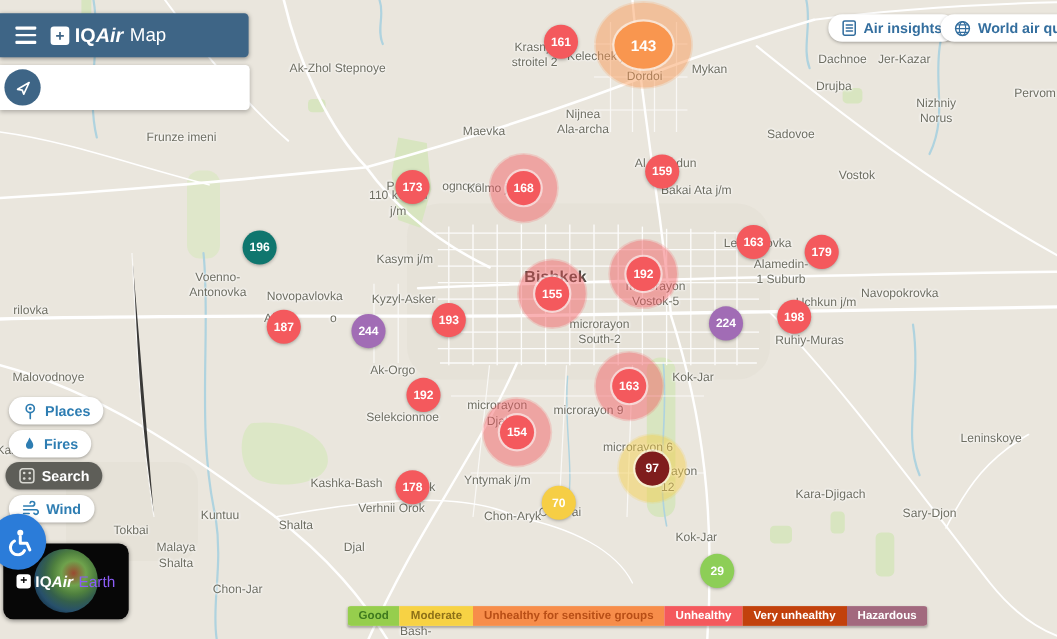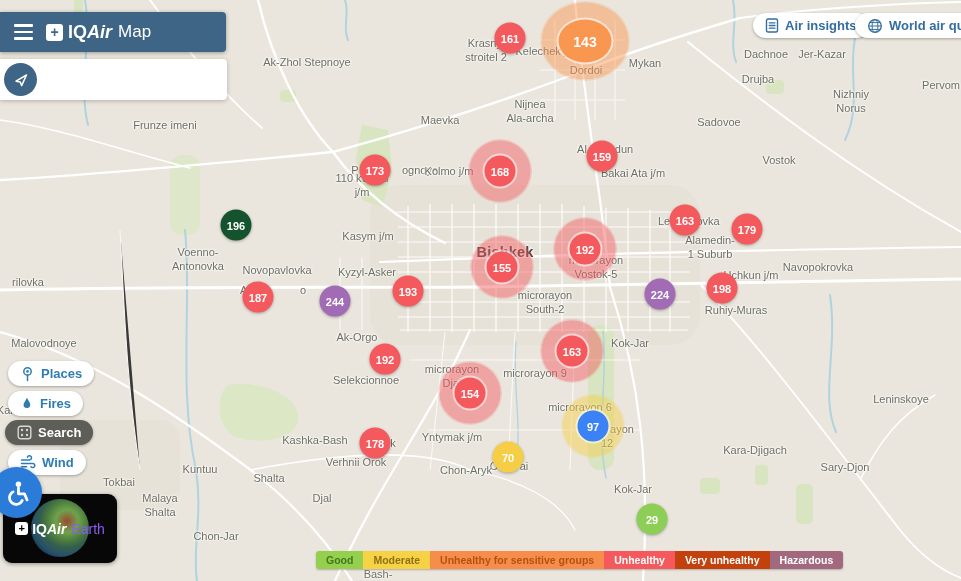--- a/index.html
+++ b/index.html
@@ -238,36 +238,36 @@
         <div class="map-label" style="left: 160px; top: 506px;">Malaya
 Shalta</div>
         <div class="map-label" style="left: 216px; top: 537px;">Chon-Jar</div>
         <div class="map-label" style="left: 901px; top: 400px;">Leninskoye</div>
         <div class="map-label" style="left: 378px; top: 575px;">Bash-</div>
       </div>
     <div id="markers-layer">
         <div class="marker" style="left: 510px; top: 38px; background: rgb(244, 89, 93); box-shadow: rgba(0, 0, 0, 0.3) 0px 1px 3px;">161</div>
         <div class="marker big" style="left: 585px; top: 41px; background: rgb(249, 150, 79); box-shadow: rgba(255, 255, 255, 0.55) 0px 0px 0px 2px, rgba(249, 150, 79, 0.33) 0px 0px 0px 17px, rgba(249, 150, 79, 0.2) 0px 0px 0px 18.5px;">143</div>
         <div class="marker" style="left: 375px; top: 170px; background: rgb(244, 89, 93); box-shadow: rgba(0, 0, 0, 0.3) 0px 1px 3px;">173</div>
-        <div class="marker" style="left: 500px; top: 171px; background: rgb(244, 89, 93); box-shadow: rgba(255, 255, 255, 0.55) 0px 0px 0px 2px, rgba(244, 89, 93, 0.33) 0px 0px 0px 15px, rgba(244, 89, 93, 0.2) 0px 0px 0px 16.5px;">168</div>
+        <div class="marker" style="left: 476px; top: 171px; background: rgb(244, 89, 93); box-shadow: rgba(255, 255, 255, 0.55) 0px 0px 0px 2px, rgba(244, 89, 93, 0.33) 0px 0px 0px 15px, rgba(244, 89, 93, 0.2) 0px 0px 0px 16.5px;">168</div>
         <div class="marker" style="left: 602px; top: 156px; background: rgb(244, 89, 93); box-shadow: rgba(0, 0, 0, 0.3) 0px 1px 3px;">159</div>
-        <div class="marker" style="left: 236px; top: 225px; background: #14532d; box-shadow: rgba(0, 0, 0, 0.3) 0px 1px 3px;">196</div>
+        <div class="marker" style="left: 236px; top: 225px; background: #0f766e; box-shadow: rgba(0, 0, 0, 0.3) 0px 1px 3px;">196</div>
         <div class="marker" style="left: 685px; top: 220px; background: rgb(244, 89, 93); box-shadow: rgba(0, 0, 0, 0.3) 0px 1px 3px;">163</div>
         <div class="marker" style="left: 747px; top: 229px; background: rgb(244, 89, 93); box-shadow: rgba(0, 0, 0, 0.3) 0px 1px 3px;">179</div>
         <div class="marker" style="left: 585px; top: 249px; background: rgb(244, 89, 93); box-shadow: rgba(255, 255, 255, 0.55) 0px 0px 0px 2px, rgba(244, 89, 93, 0.33) 0px 0px 0px 15px, rgba(244, 89, 93, 0.2) 0px 0px 0px 16.5px;">192</div>
         <div class="marker" style="left: 502px; top: 267px; background: rgb(244, 89, 93); box-shadow: rgba(255, 255, 255, 0.55) 0px 0px 0px 2px, rgba(244, 89, 93, 0.33) 0px 0px 0px 15px, rgba(244, 89, 93, 0.2) 0px 0px 0px 16.5px;">155</div>
         <div class="marker" style="left: 258px; top: 297px; background: rgb(244, 89, 93); box-shadow: rgba(0, 0, 0, 0.3) 0px 1px 3px;">187</div>
         <div class="marker" style="left: 335px; top: 301px; background: rgb(161, 108, 181); box-shadow: rgba(0, 0, 0, 0.3) 0px 1px 3px;">244</div>
         <div class="marker" style="left: 408px; top: 291px; background: rgb(244, 89, 93); box-shadow: rgba(0, 0, 0, 0.3) 0px 1px 3px;">193</div>
         <div class="marker" style="left: 660px; top: 294px; background: rgb(161, 108, 181); box-shadow: rgba(0, 0, 0, 0.3) 0px 1px 3px;">224</div>
         <div class="marker" style="left: 722px; top: 288px; background: rgb(244, 89, 93); box-shadow: rgba(0, 0, 0, 0.3) 0px 1px 3px;">198</div>
         <div class="marker" style="left: 385px; top: 359px; background: rgb(244, 89, 93); box-shadow: rgba(0, 0, 0, 0.3) 0px 1px 3px;">192</div>
         <div class="marker" style="left: 572px; top: 351px; background: rgb(244, 89, 93); box-shadow: rgba(255, 255, 255, 0.55) 0px 0px 0px 2px, rgba(244, 89, 93, 0.33) 0px 0px 0px 15px, rgba(244, 89, 93, 0.2) 0px 0px 0px 16.5px;">163</div>
         <div class="marker" style="left: 470px; top: 393px; background: rgb(244, 89, 93); box-shadow: rgba(255, 255, 255, 0.55) 0px 0px 0px 2px, rgba(244, 89, 93, 0.33) 0px 0px 0px 15px, rgba(244, 89, 93, 0.2) 0px 0px 0px 16.5px;">154</div>
-        <div class="marker" style="left: 593px; top: 426px; background: #3b82f6; box-shadow: rgba(255, 255, 255, 0.55) 0px 0px 0px 2px, rgba(246, 206, 69, 0.33) 0px 0px 0px 15px, rgba(246, 206, 69, 0.2) 0px 0px 0px 16.5px;">97</div>
+        <div class="marker" style="left: 593px; top: 426px; background: #7f1d1d; box-shadow: rgba(255, 255, 255, 0.55) 0px 0px 0px 2px, rgba(246, 206, 69, 0.33) 0px 0px 0px 15px, rgba(246, 206, 69, 0.2) 0px 0px 0px 16.5px;">97</div>
         <div class="marker" style="left: 375px; top: 443px; background: rgb(244, 89, 93); box-shadow: rgba(0, 0, 0, 0.3) 0px 1px 3px;">178</div>
         <div class="marker" style="left: 508px; top: 457px; background: rgb(246, 206, 69); box-shadow: rgba(0, 0, 0, 0.3) 0px 1px 3px;">70</div>
         <div class="marker" style="left: 652px; top: 519px; background: rgb(141, 206, 87); box-shadow: rgba(0, 0, 0, 0.3) 0px 1px 3px;">29</div>
       </div>
   </div>
 
   <header class="brand-bar">
     <button class="hamburger">
       <span></span>
         <span></span>

